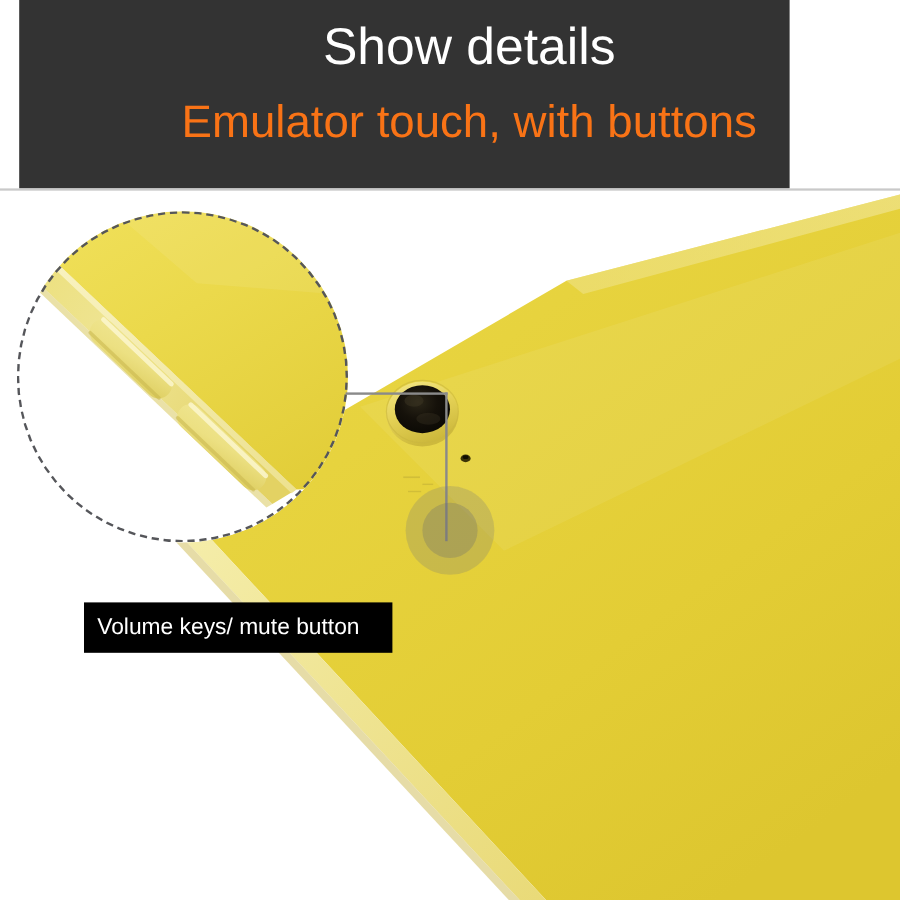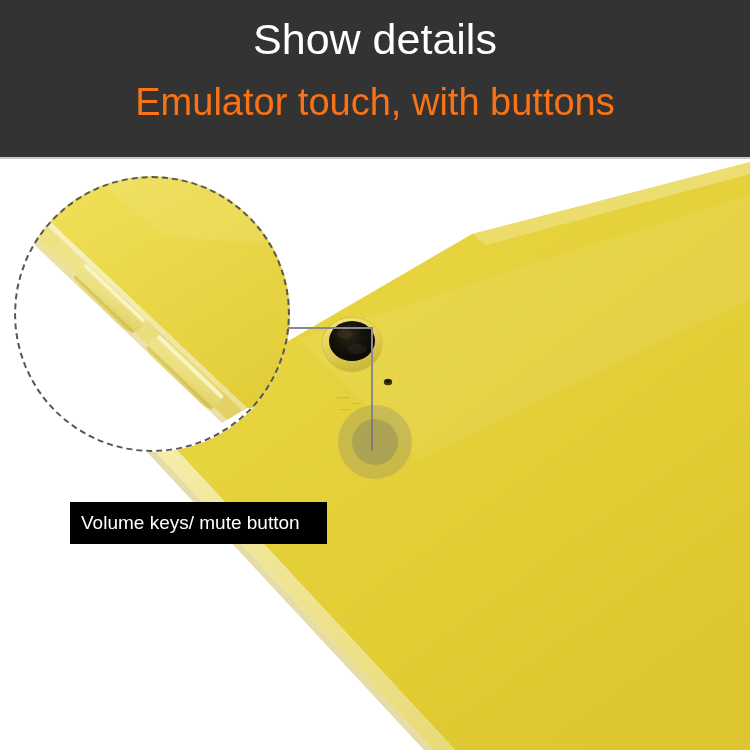--- a/index.html
+++ b/index.html
@@ -14,22 +14,22 @@
     position: relative;
     width: 750px;
     height: 750px;
     overflow: hidden;
     background: #ffffff;
   }
 
   
   #header {
     position: absolute;
-    left: 0; top: 0;
-    width: 750px;
+    left: 16px; top: 0;
+    width: 642px;
     height: 157px;
     background: #333333;
     overflow: hidden;
   }
   #header-divider {
     position: absolute;
     left: 0; top: 157px;
     width: 750px;
     height: 2px;
     background: #c9c9c9;

